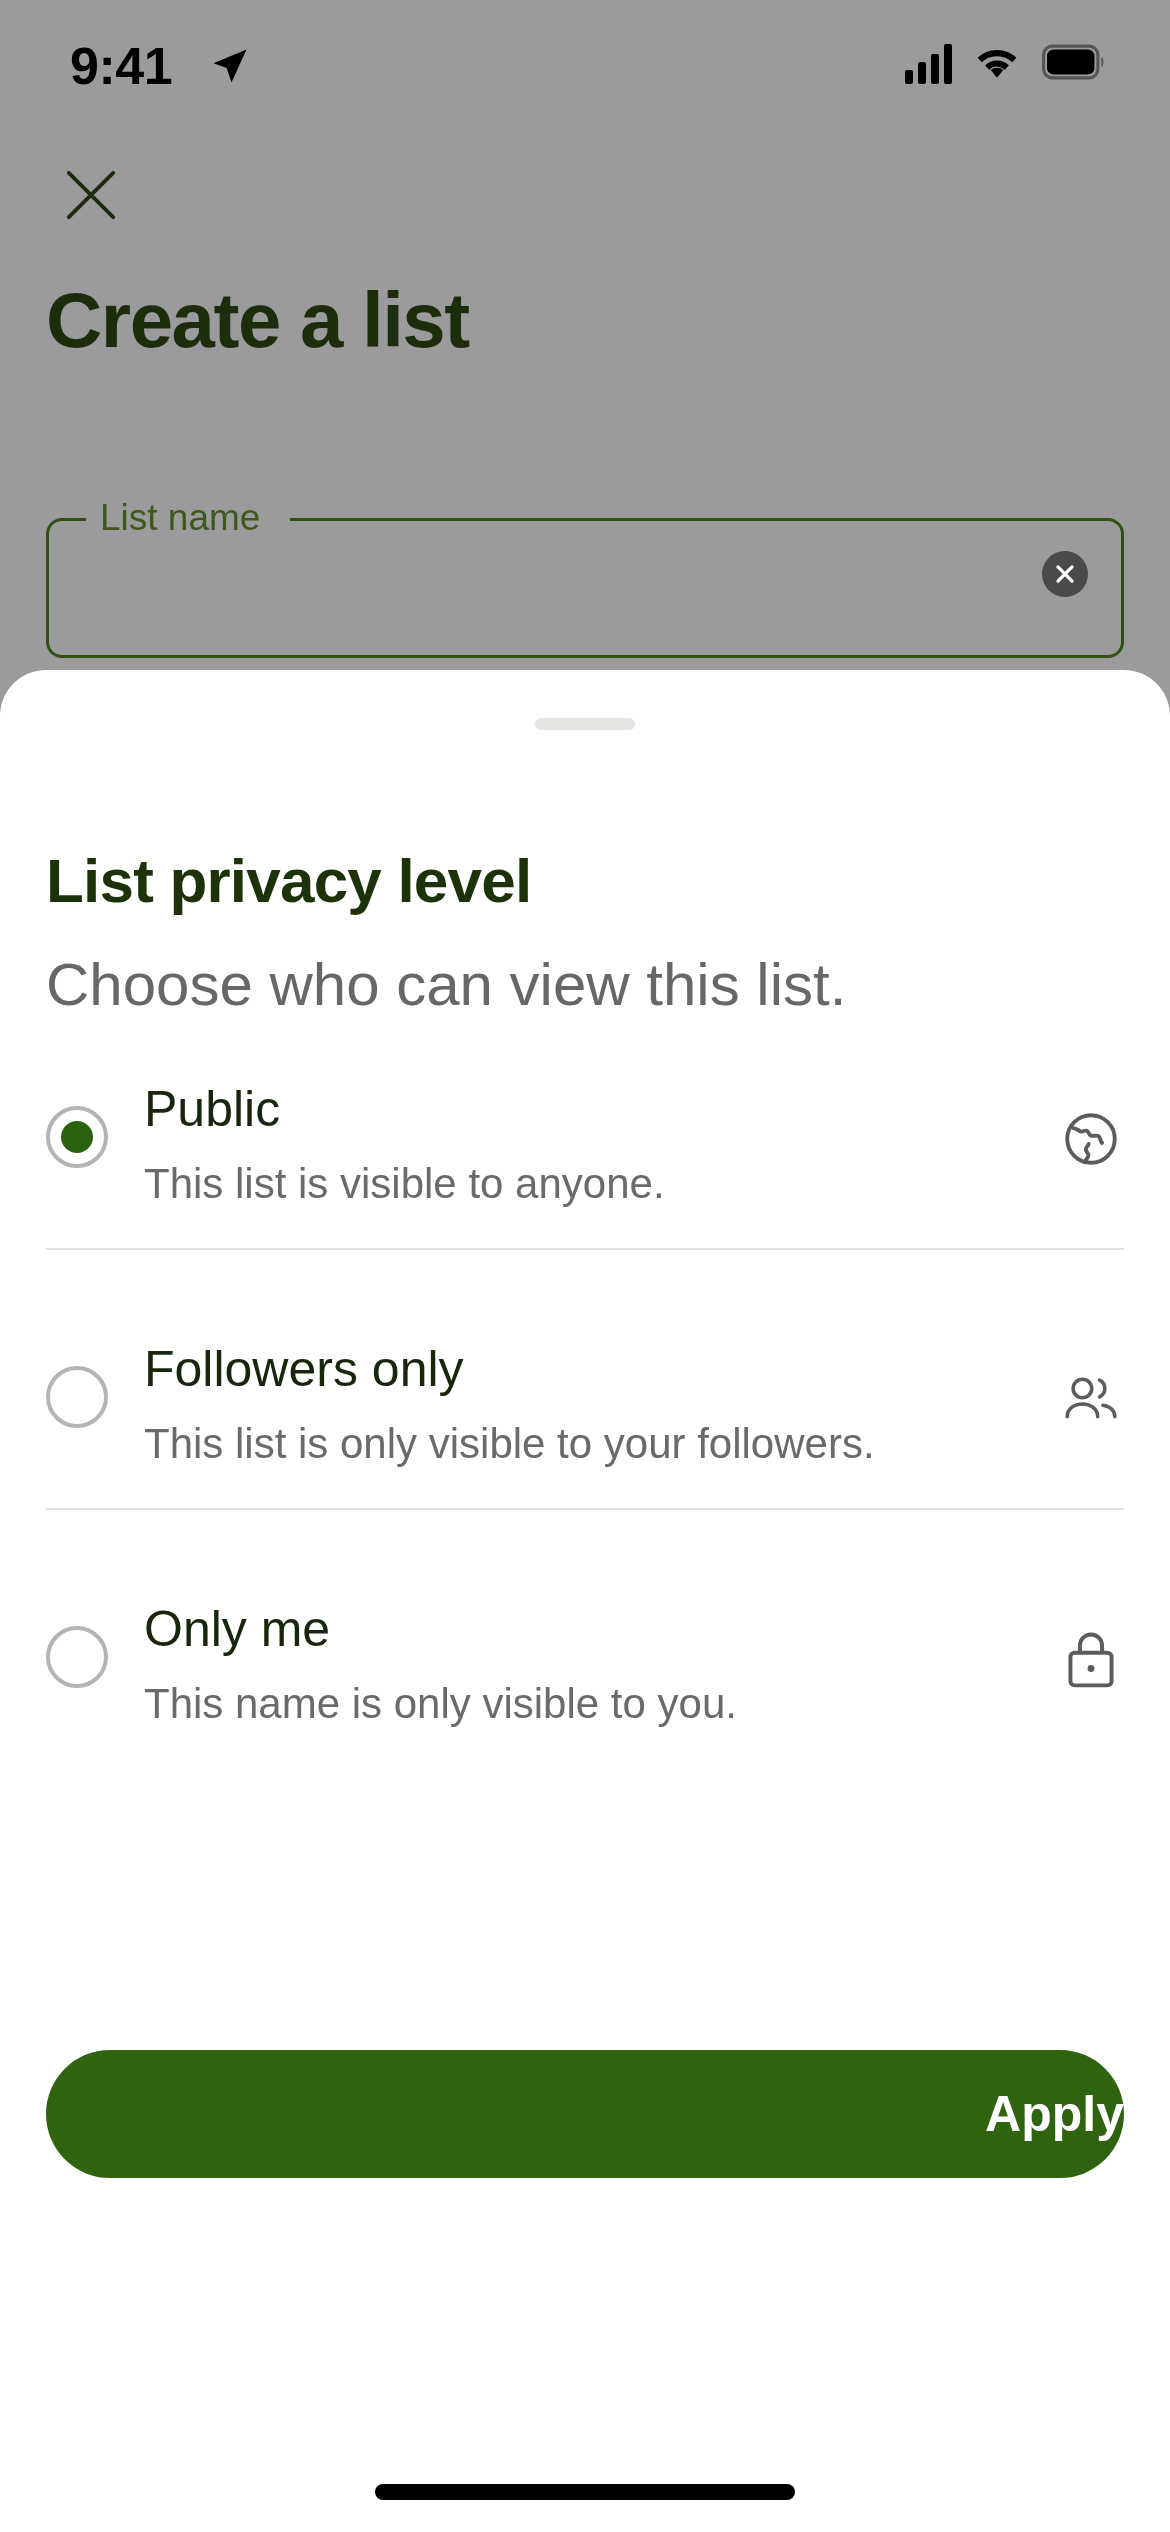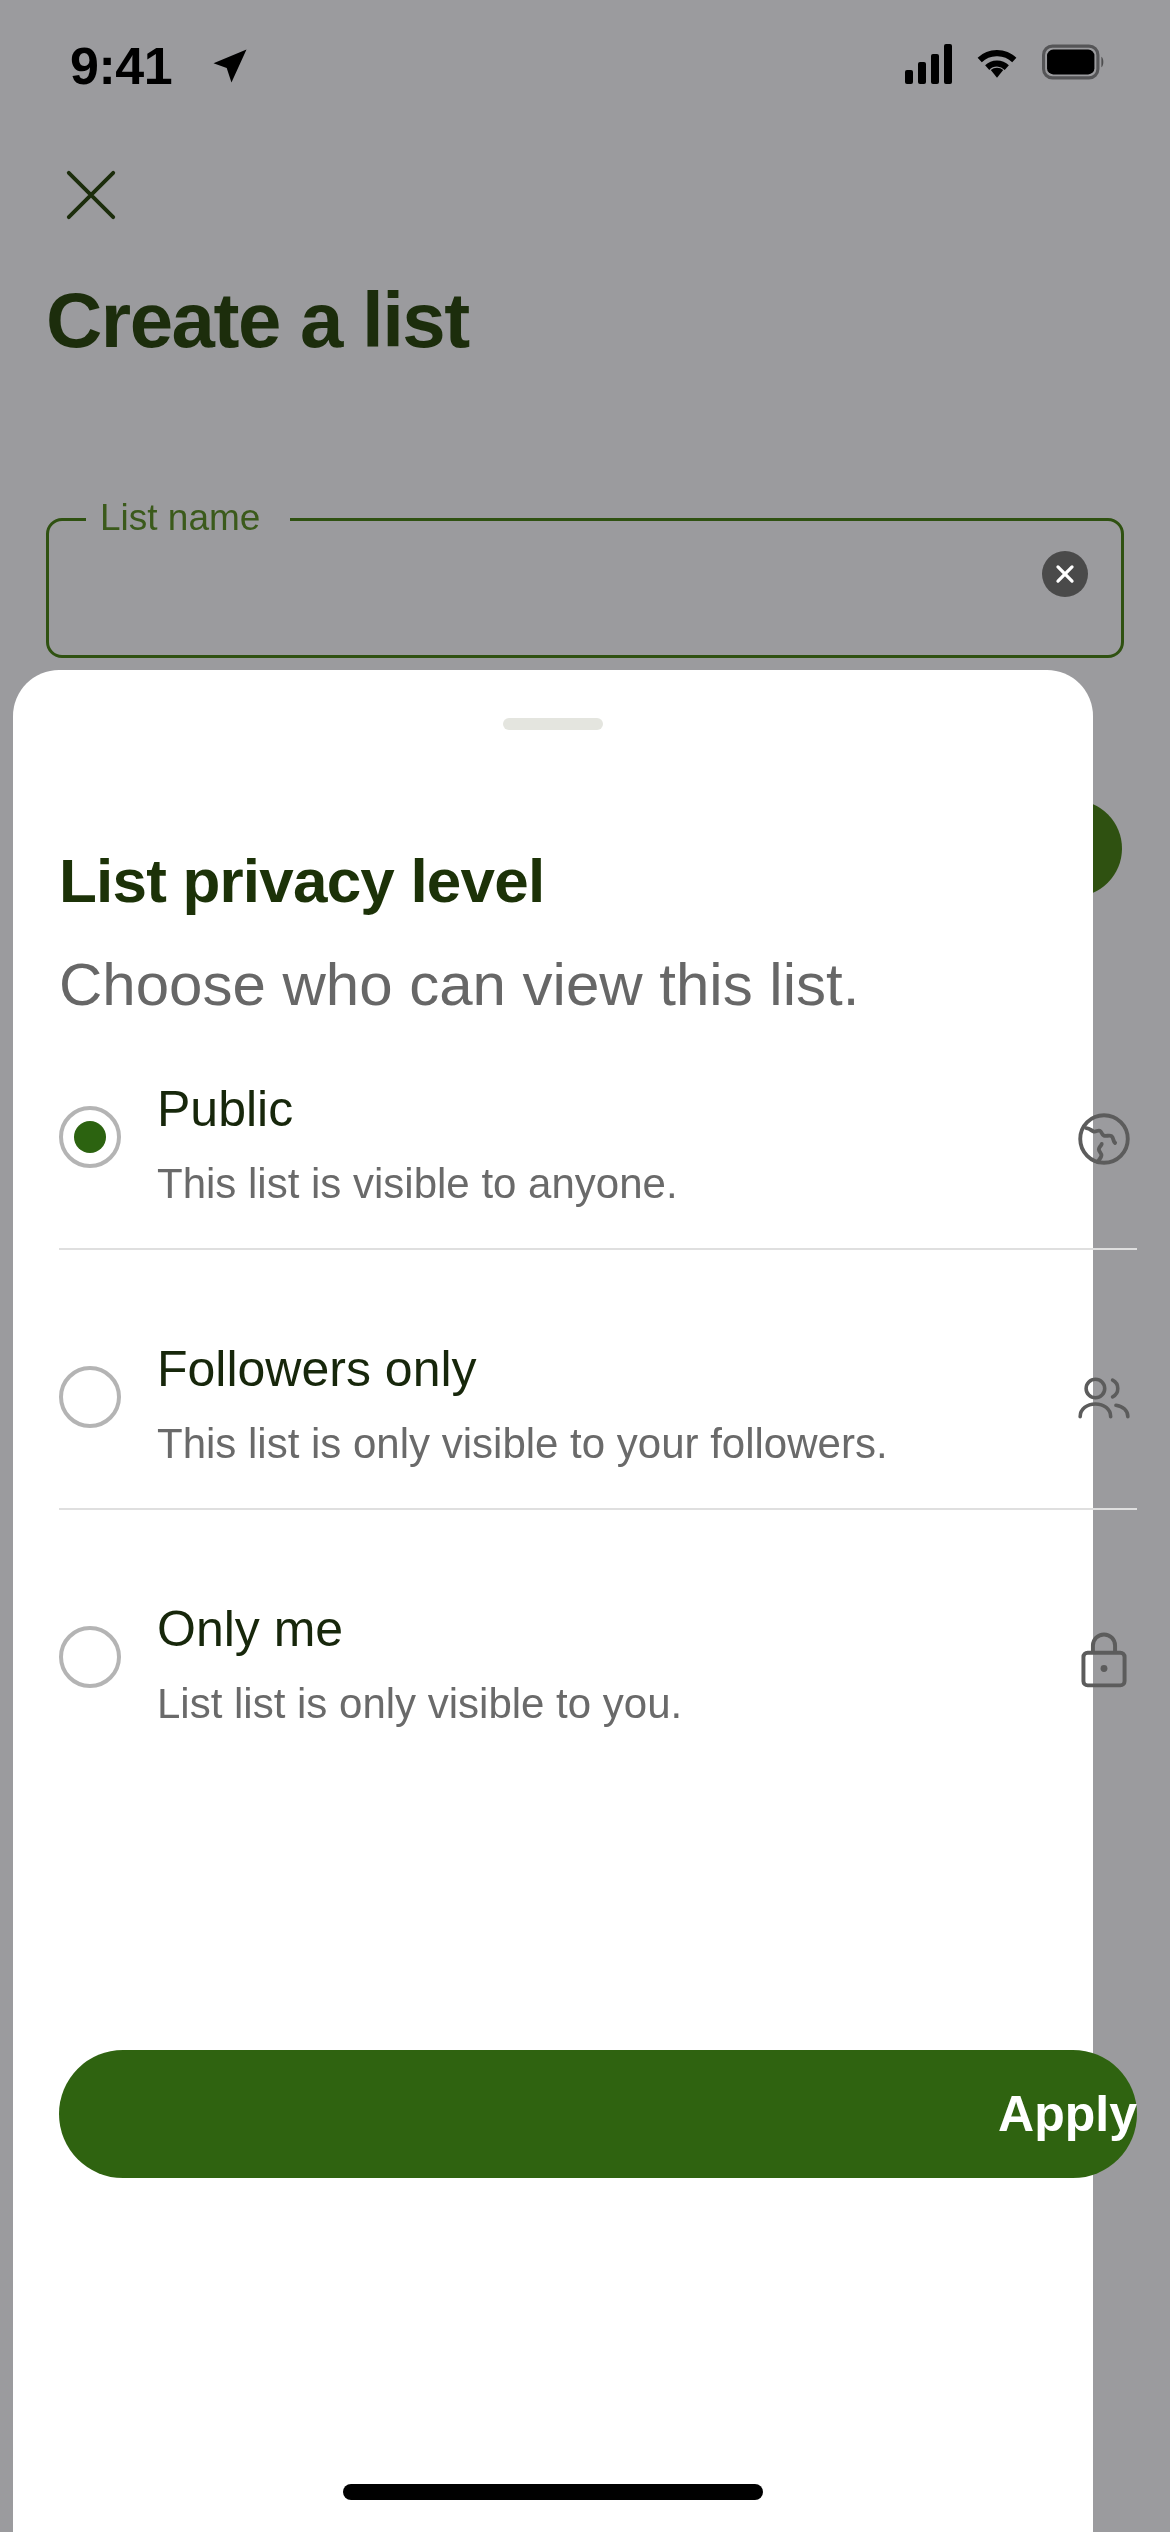--- a/index.html
+++ b/index.html
@@ -101,21 +101,21 @@
     position:absolute; left:54px; top:18px;
     width:118px; height:118px; border-radius:50%;
     background:rgba(255,255,255,0.13);
   }
   #chip-label {
     position:relative; font-size:44px; color:#e9ece4;
   }
 
   
   #sheet {
-    position:absolute; left:13px; bottom:0; width:1080px; height:1862px;
+    position:absolute; left:0; bottom:0; width:1170px; height:1862px;
     background:#ffffff;
     border-radius:46px 46px 0 0;
   }
   #drag-handle {
     position:absolute; left:50%; transform:translateX(-50%); top:48px;
     width:100px; height:12px; border-radius:6px; background:#e4e5df;
     cursor:pointer;
   }
   #sheet-title {
     position:absolute; left:46px; top:175px;
@@ -295,21 +295,21 @@
         <path d="M18 14.6c3 .4 5 2.3 5 4.8" fill="none" stroke="#5c5c5c" stroke-width="1.5" stroke-linecap="round"></path>
       </svg>
     </div>
   </div>
 
   <div class="divider" style="top:838px;"></div>
 
   <div class="option-row" style="top:920px;">
     <div class="radio"></div>
     <div class="opt-title">Only me</div>
-    <div class="opt-desc">List list is only visible to you.</div>
+    <div class="opt-desc">This name is only visible to you.</div>
     <div class="opt-icon">
       <svg width="58" height="64" viewBox="0 0 22 24">
         <rect x="3.2" y="9.6" width="15.6" height="12.4" rx="1.6" fill="none" stroke="#5c5c5c" stroke-width="1.5"></rect>
         <path d="M6.8 9.6V6.9a4.2 4.2 0 0 1 8.4 0v2.7" fill="none" stroke="#5c5c5c" stroke-width="1.5"></path>
         <circle cx="11" cy="15.6" r="1.3" fill="#5c5c5c"></circle>
       </svg>
     </div>
   </div>
 
   <div id="apply-btn">

